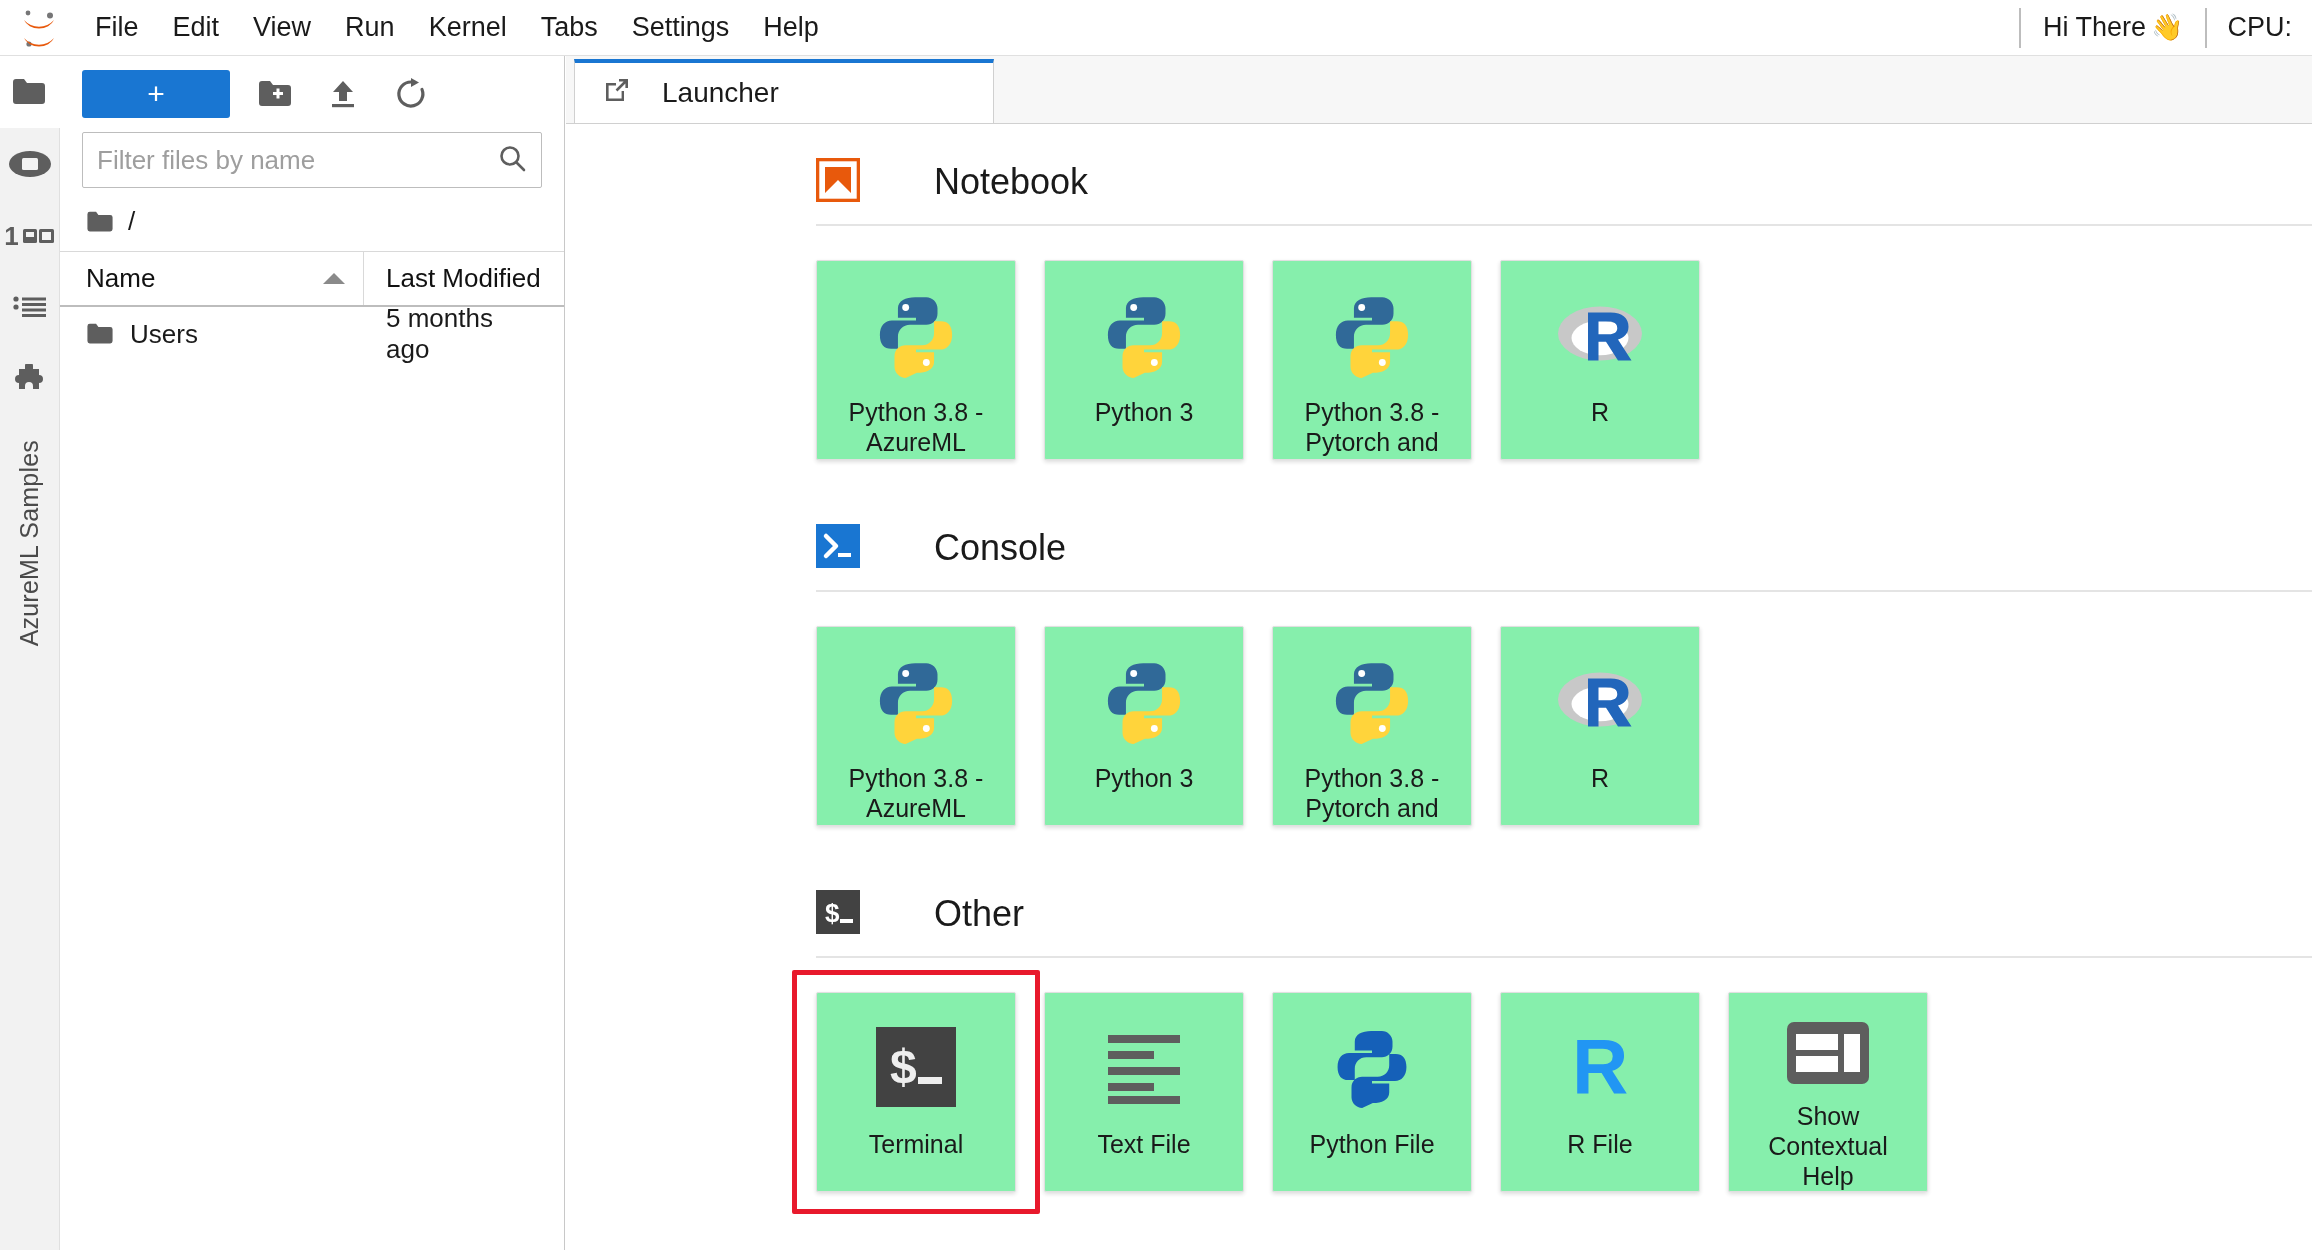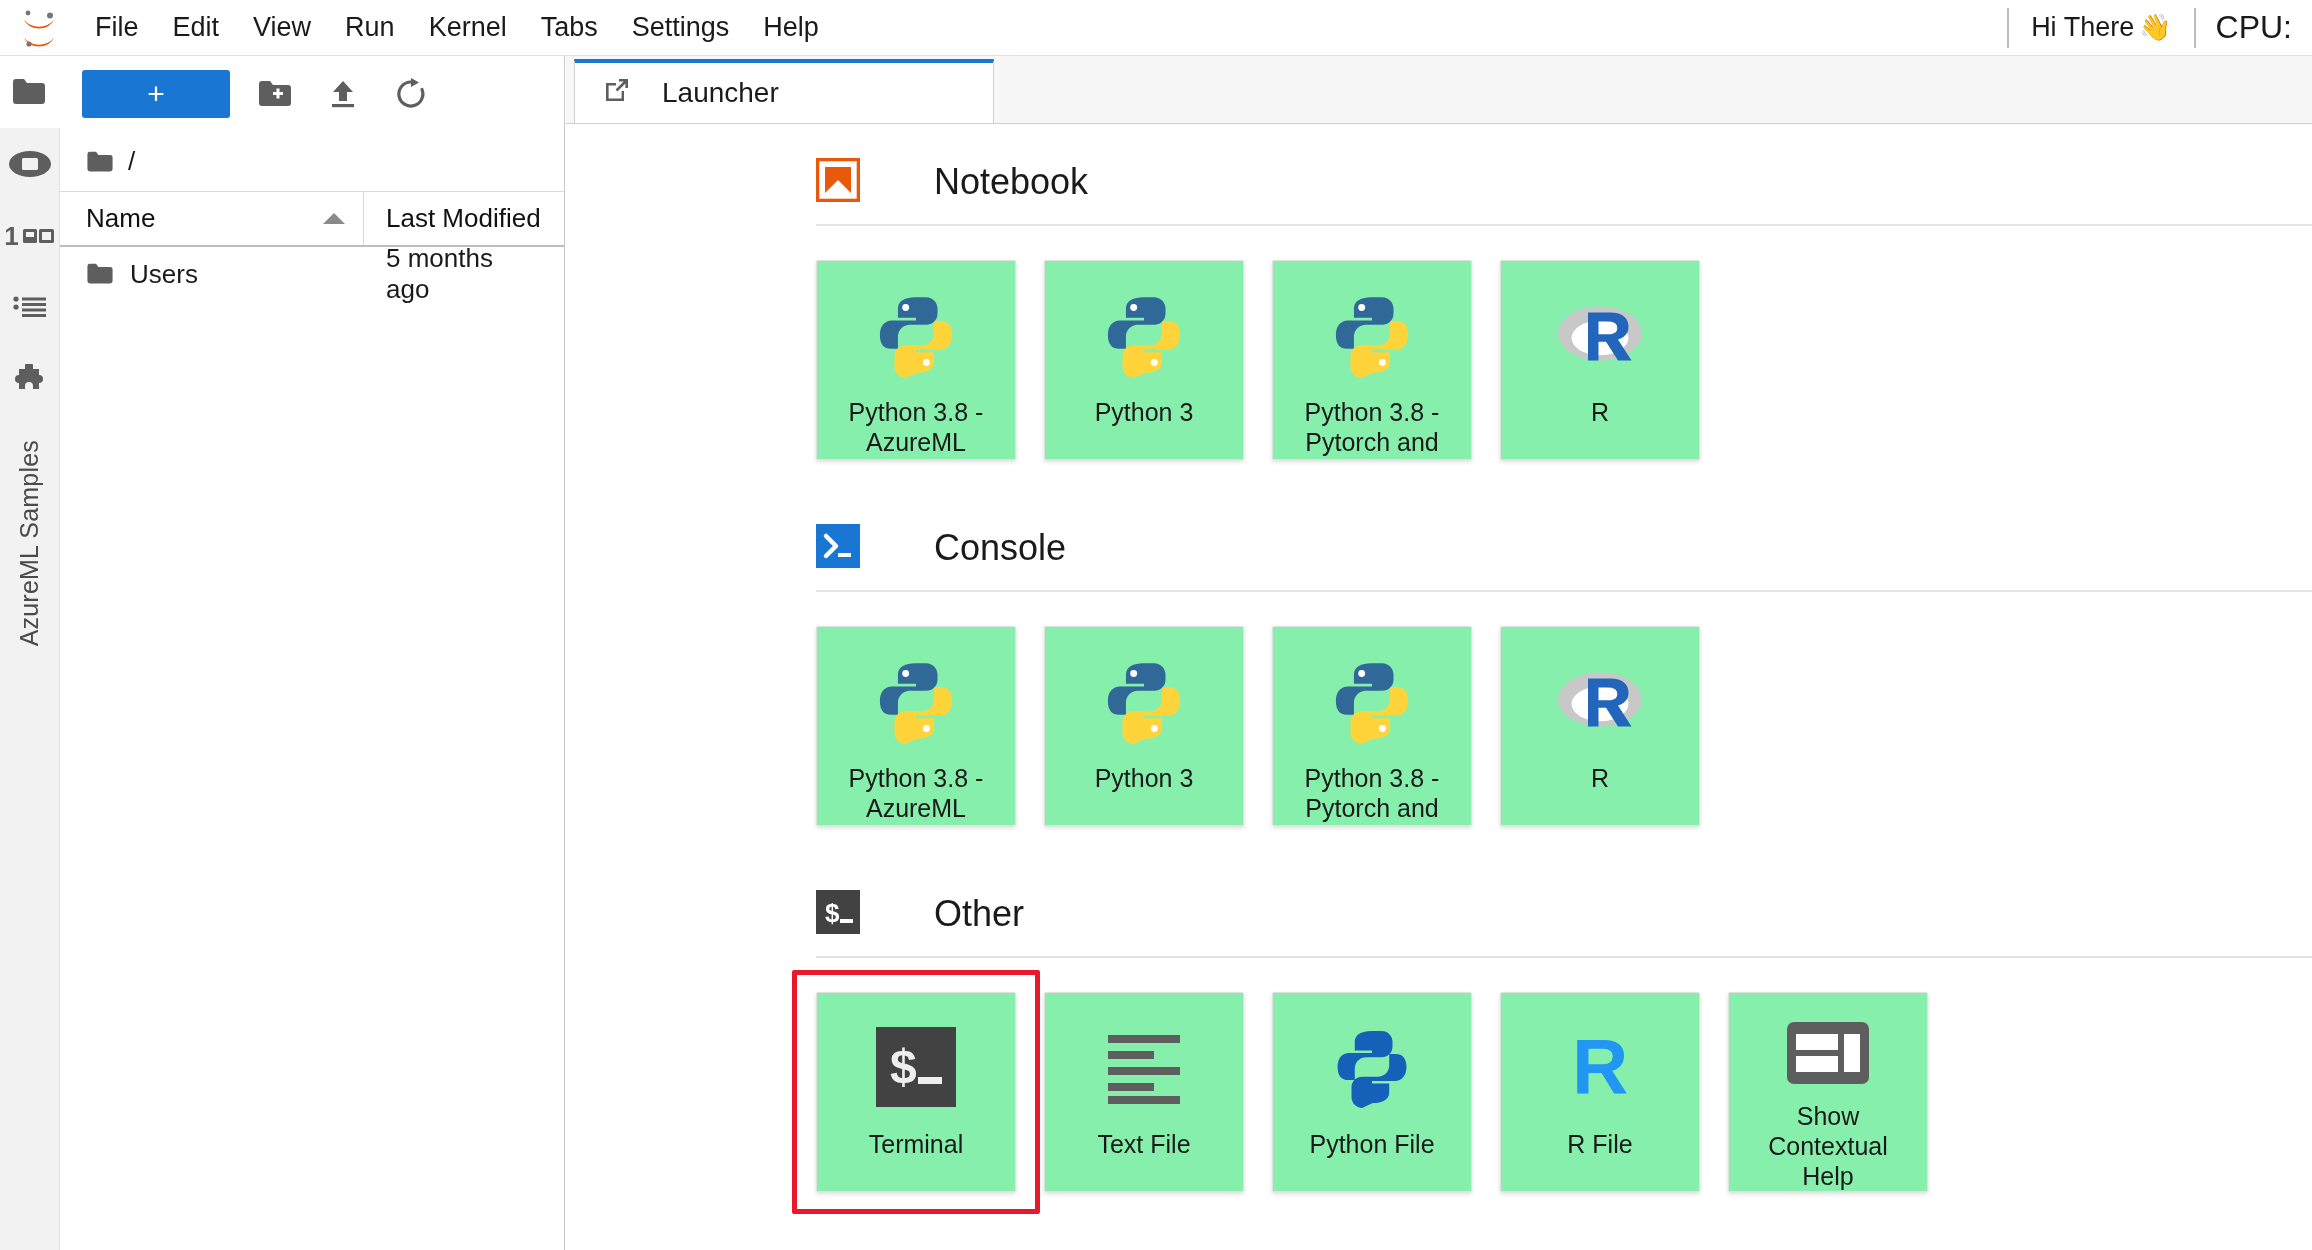--- a/index.html
+++ b/index.html
@@ -23,21 +23,21 @@
     font-size: 27px; color: #1a1a1a; padding: 6px 17px;
     cursor: default; line-height: 1;
   }
   .menubar-spacer { flex: 1; }
   .menubar-right { display: flex; align-items: center; height: 56px; }
   .vdiv { width: 2px; height: 40px; background: #bdbdbd; margin: 0 0px; }
   .greet {
     font-size: 27px; color: #1a1a1a; padding: 0 22px;
     display: flex; align-items: center; gap: 5px; white-space: nowrap;
   }
-  .cpu-label { font-size: 32px; color: #1a1a1a; padding: 0 20px; white-space: nowrap; text-align: center; }
+  .cpu-label { font-size: 27px; color: #1a1a1a; padding: 0 20px; white-space: nowrap; text-align: center; }
 
   
   #rail {
     position: absolute; top: 56px; left: 0; width: 60px; height: 1194px;
     background: #f2f2f2; border-right: 1px solid #e0e0e0;
     display: flex; flex-direction: column; align-items: center;
   }
   #rail .rail-btn {
     width: 60px; height: 72px; display: flex; align-items: center; justify-content: center;
     position: relative;
@@ -222,20 +222,31 @@
       </svg>
     </div>
     <div class="tb-icon">
       <svg width="32" height="32" viewBox="0 0 32 32">
         <path d="M16 4 a12 12 0 1 0 11 7.5" stroke="#5e5e5e" stroke-width="3.2" fill="none" stroke-linecap="round"></path>
         <path d="M16 0 L16 9 L24 4.5 Z" fill="#5e5e5e"></path>
       </svg>
     </div>
   </div>
 
+  <div id="filter-wrap">
+    <div id="filter-box">
+      <input id="filter-input" type="text" placeholder="Filter files by name" style="">
+      <span>
+        <svg width="30" height="30" viewBox="0 0 30 30">
+          <circle cx="13" cy="13" r="8.5" stroke="#5e5e5e" stroke-width="2.6" fill="none"></circle>
+          <line x1="19.5" y1="19.5" x2="27" y2="27" stroke="#5e5e5e" stroke-width="2.6" stroke-linecap="round"></line>
+        </svg>
+      </span>
+    </div>
+  </div>
 
   <div id="breadcrumb">
     <svg width="28" height="22" viewBox="0 0 34 28">
       <path d="M1 4 a3 3 0 0 1 3-3 h8 l3 4 h15 a3 3 0 0 1 3 3 v15 a3 3 0 0 1 -3 3 h-26 a3 3 0 0 1 -3 -3 z" fill="#5e5e5e"></path>
     </svg>
     <span class="crumb-text">/</span>
   </div>
 
   <div id="fb-header">
     <div class="col-name">

